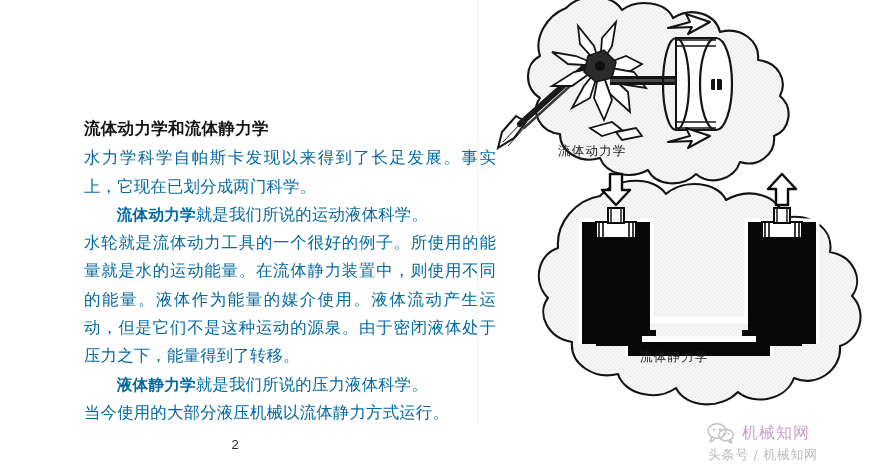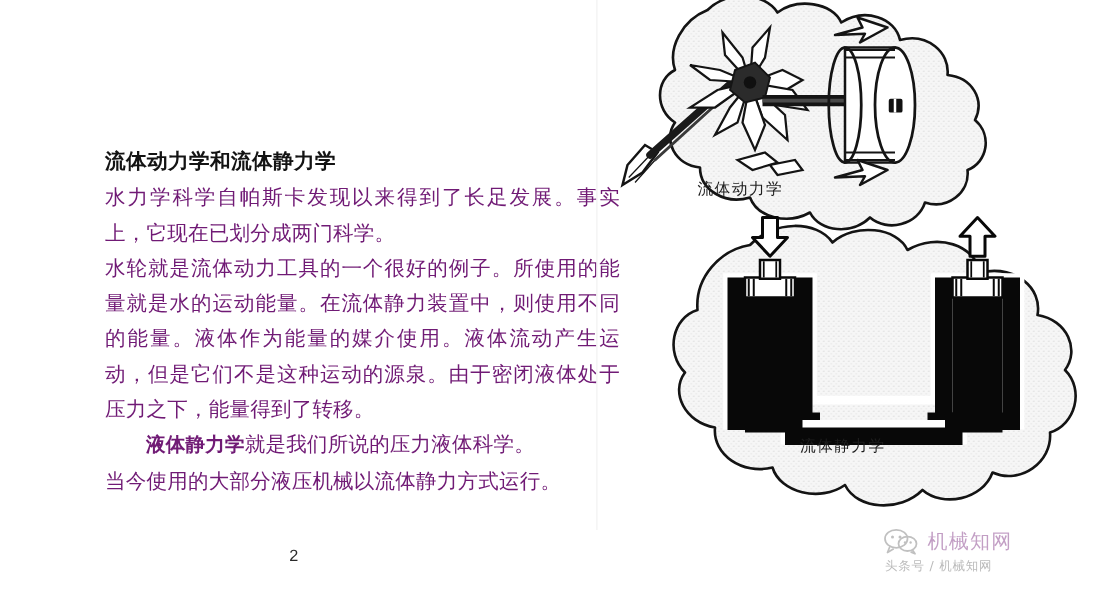--- a/index.html
+++ b/index.html
@@ -40,21 +40,21 @@
     letter-spacing: 0.3px;
     line-height: 1.35;
     margin: 0 0 4px 0;
     color: #131313;
   }
 
   .body-text {
     font-size: 16.4px;
     line-height: 28.3px;
     letter-spacing: 0.2px;
-    color: #701a75;
+    color: #0369a1;
     margin: 0;
   }
   .para {
     margin: 0;
     text-align: justify;
     text-justify: inter-ideograph;
   }
   .para.indent {
     text-indent: 2em;
   }
@@ -126,41 +126,42 @@
     height: 24px;
   }
   .wm-brand {
     font-family: "DejaVu Sans", "Liberation Sans", sans-serif;
     font-size: 16px;
     letter-spacing: 1px;
     color: #701a75;
   }
   .wm-row-sub {
     font-family: "DejaVu Sans", "Liberation Sans", sans-serif;
-    font-size: 10px;
+    font-size: 13px;
     letter-spacing: 0.6px;
     color: #5c5c5c;
     margin-top: 1px;
     padding-left: 2px;
   }
   .wm-icon { width: 30px; height: 22px; flex: none; }
 </style>
 </head>
 <body>
 
 <div id="page">
 
   <div class="text-column">
 
     <h1 class="article-title">流体动力学和流体静力学</h1>
 
     <div class="body-text">
 
       <p class="para"><span>水力学科学自帕斯卡发现以来得到了长足发展。事实上，它现在已划分成两门科学。</span></p>
 
+      <p class="para indent"><span class="bold-term">流体动力学</span><span>就是我们所说的运动液体科学。</span></p>
 
       <p class="para"><span>水轮就是流体动力工具的一个很好的例子。所使用的能量就是水的运动能量。在流体静力装置中，则使用不同的能量。液体作为能量的媒介使用。液体流动产生运动，但是它们不是这种运动的源泉。由于密闭液体处于压力之下，能量得到了转移。</span></p>
 
       <p class="para indent"><span class="bold-term">液体静力学</span><span>就是我们所说的压力液体科学。</span></p>
 
       <p class="para"><span>当今使用的大部分液压机械以流体静力方式运行。</span></p>
 
     </div>
   </div>
 

